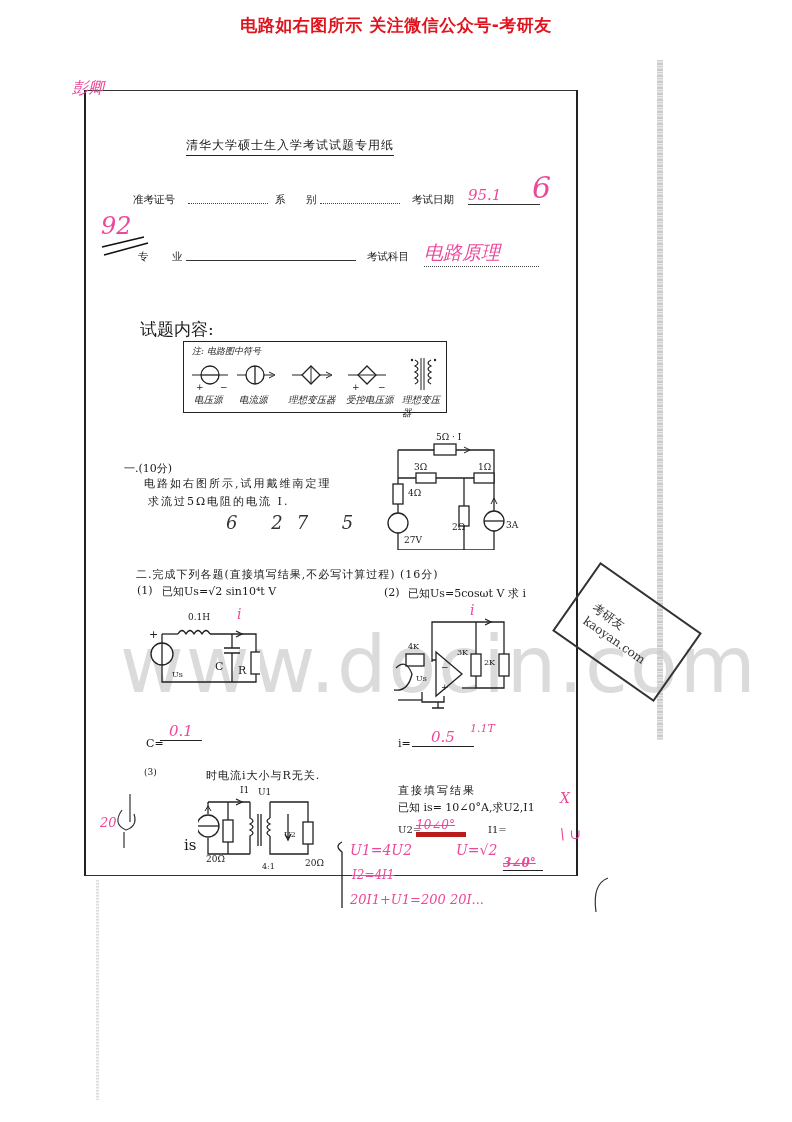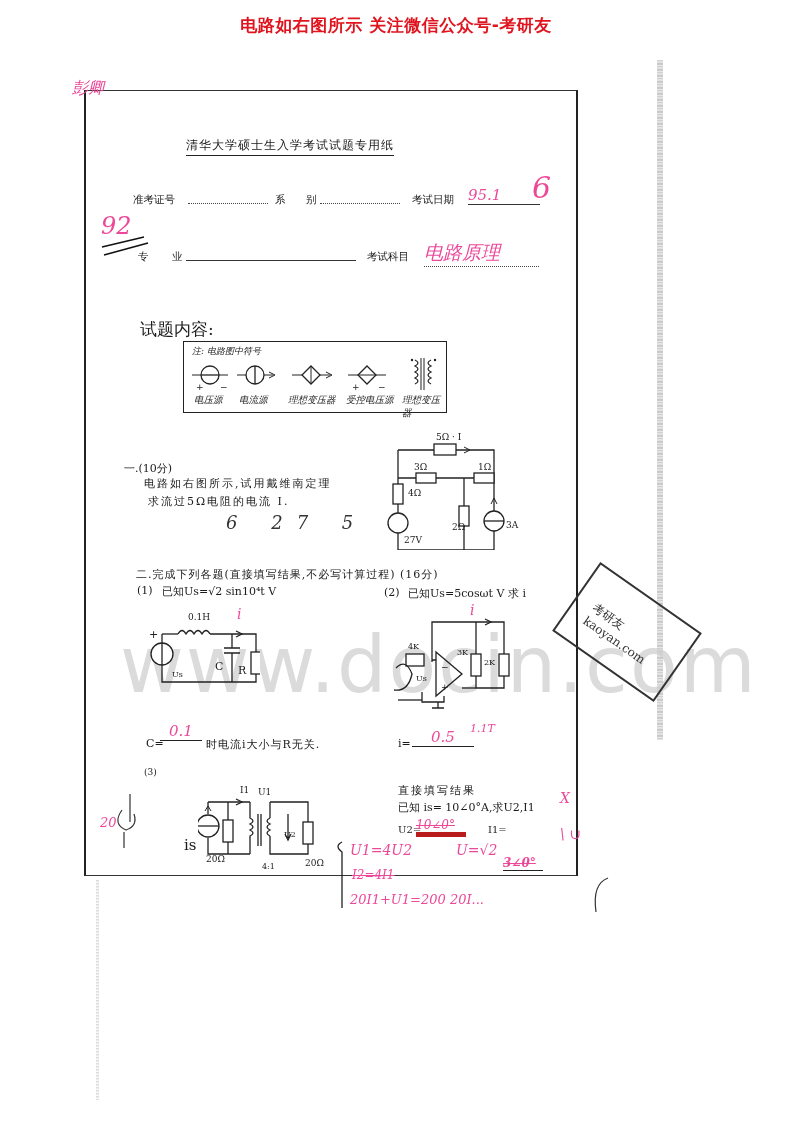--- a/index.html
+++ b/index.html
@@ -191,21 +191,21 @@
 <span class="abs txt" style="left:484px;top:658px;font-size:8px;">2K</span>
 <span class="abs hand" style="left:470px;top:602px;font-size:14px;">i</span>
 <span class="abs txt" style="left:416px;top:674px;font-size:8px;">Us</span>
 
 <div class="stamp">
   <span class="stamp-text">考研友 kaoyan.com</span>
 </div>
 
 <span class="abs txt" style="left:146px;top:737px;">C=</span>
 <span class="abs hand" style="left:160px;top:722px;font-size:15px;border-bottom:1px solid #222;width:42px;text-align:center;">0.1</span>
-<span class="abs txt" style="left:206px;top:737px;letter-spacing:1px;">时电流i大小与R无关.</span>
+<span class="abs txt" style="left:206px;top:768px;letter-spacing:1px;">时电流i大小与R无关.</span>
 
 <span class="abs txt" style="left:398px;top:737px;">i=</span>
 <span class="abs hand" style="left:412px;top:728px;font-size:15px;border-bottom:1px solid #222;width:62px;text-align:center;">0.5</span>
 <span class="abs hand" style="left:470px;top:722px;font-size:11px;">1.1T</span>
 
 <span class="abs txt" style="left:144px;top:767px;font-size:9px;">(3)</span>
 
 <svg class="abs" style="left:198px;top:796px;" width="130" height="70">
   <g stroke="#222" stroke-width="1.3" fill="none">
     <path d="M10 6 H52 M30 6 V58 H52 M10 6 V18 M10 42 V58 H30"></path>

